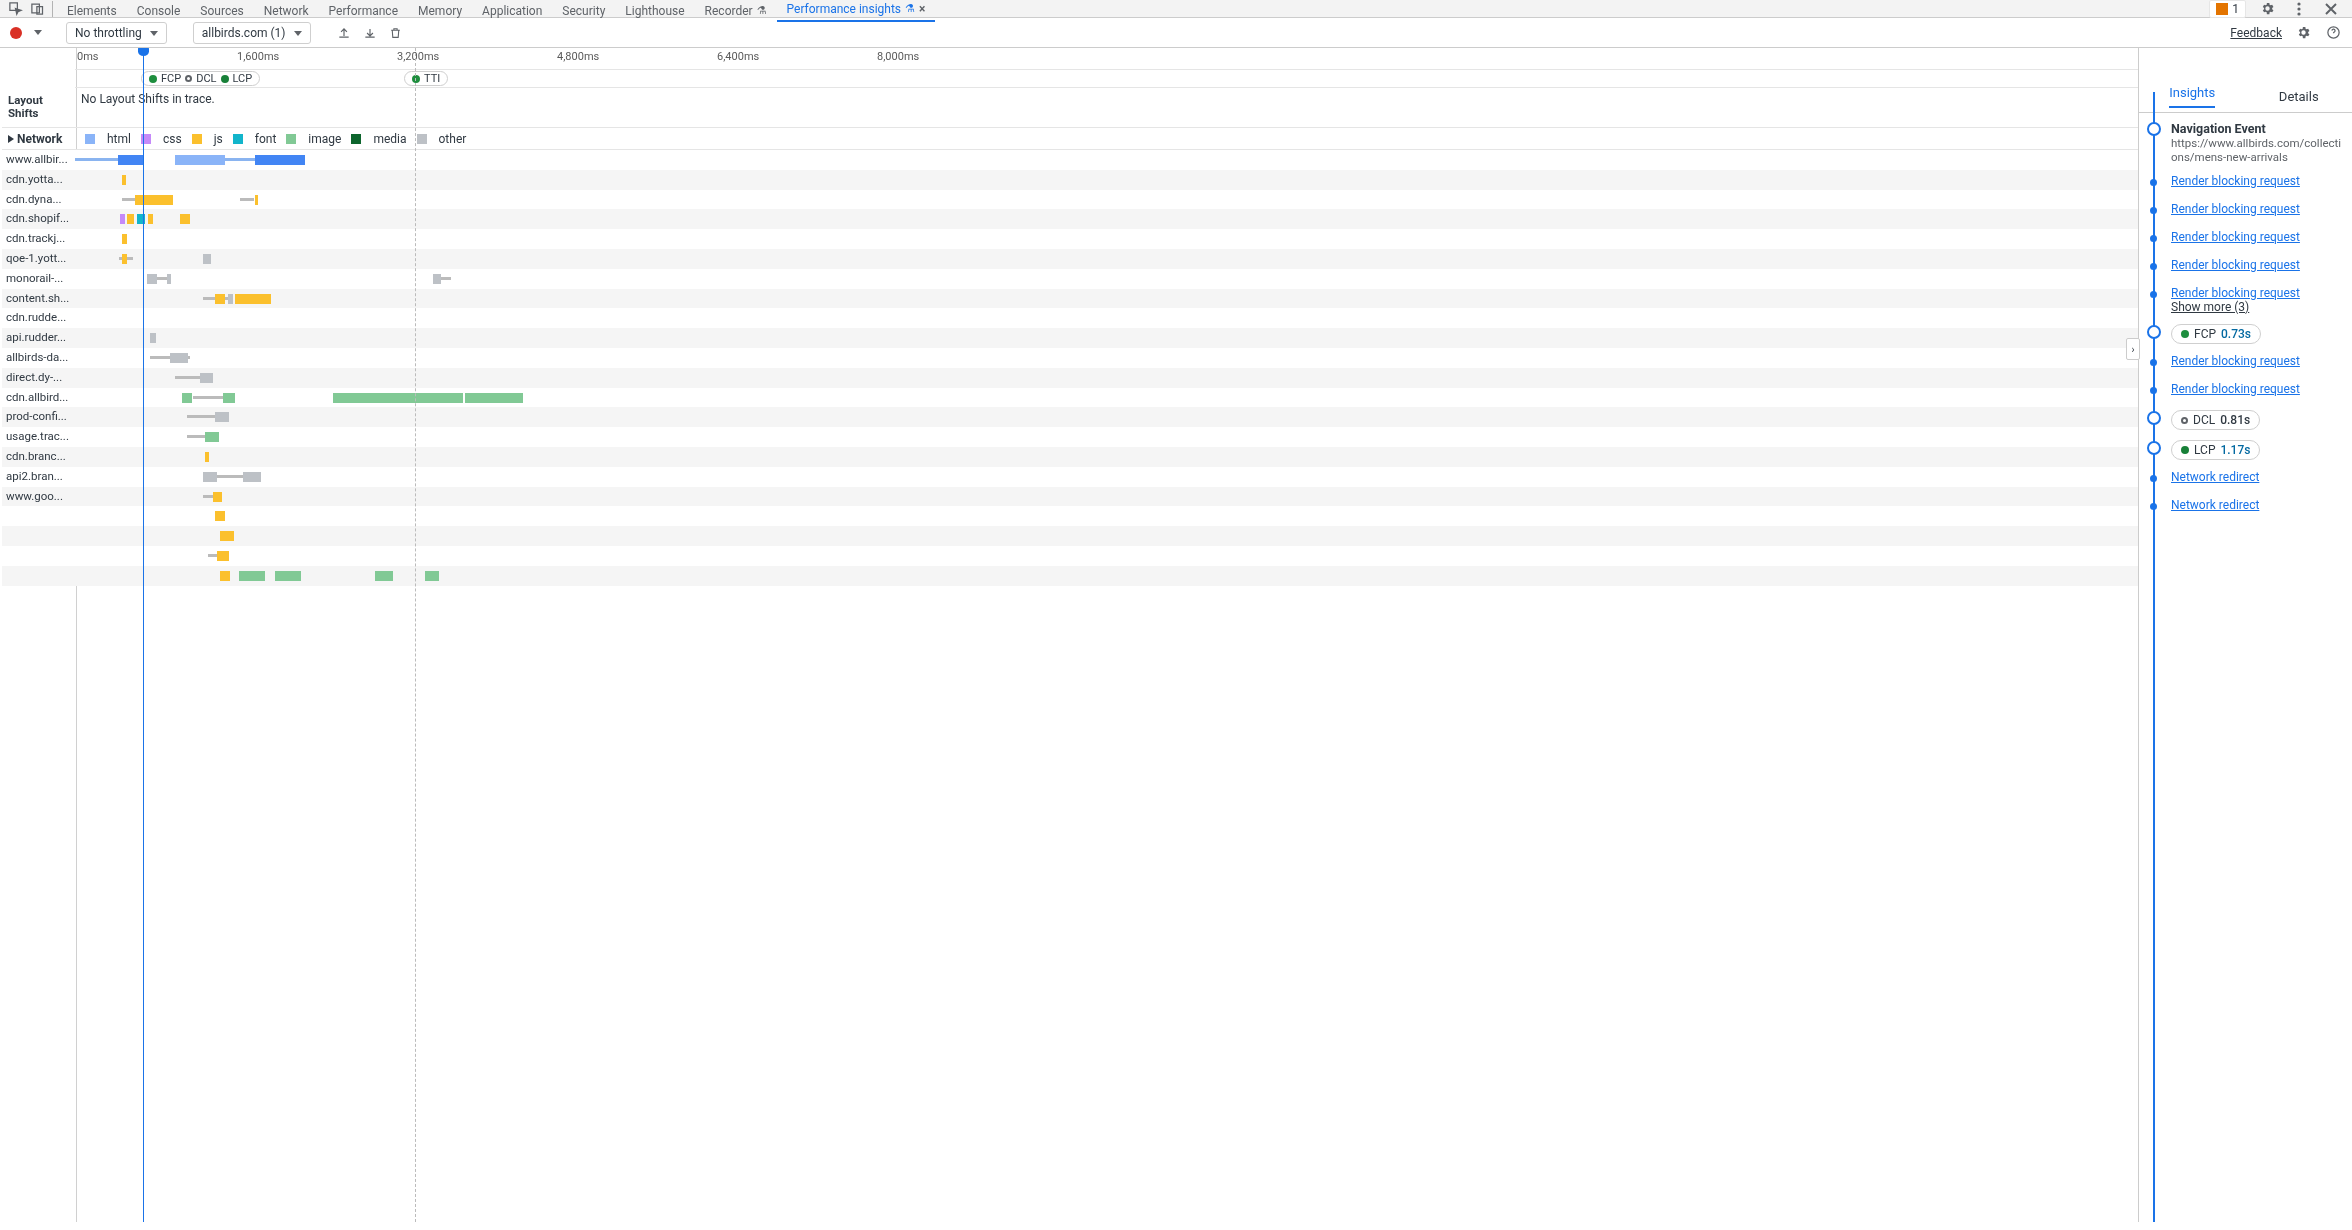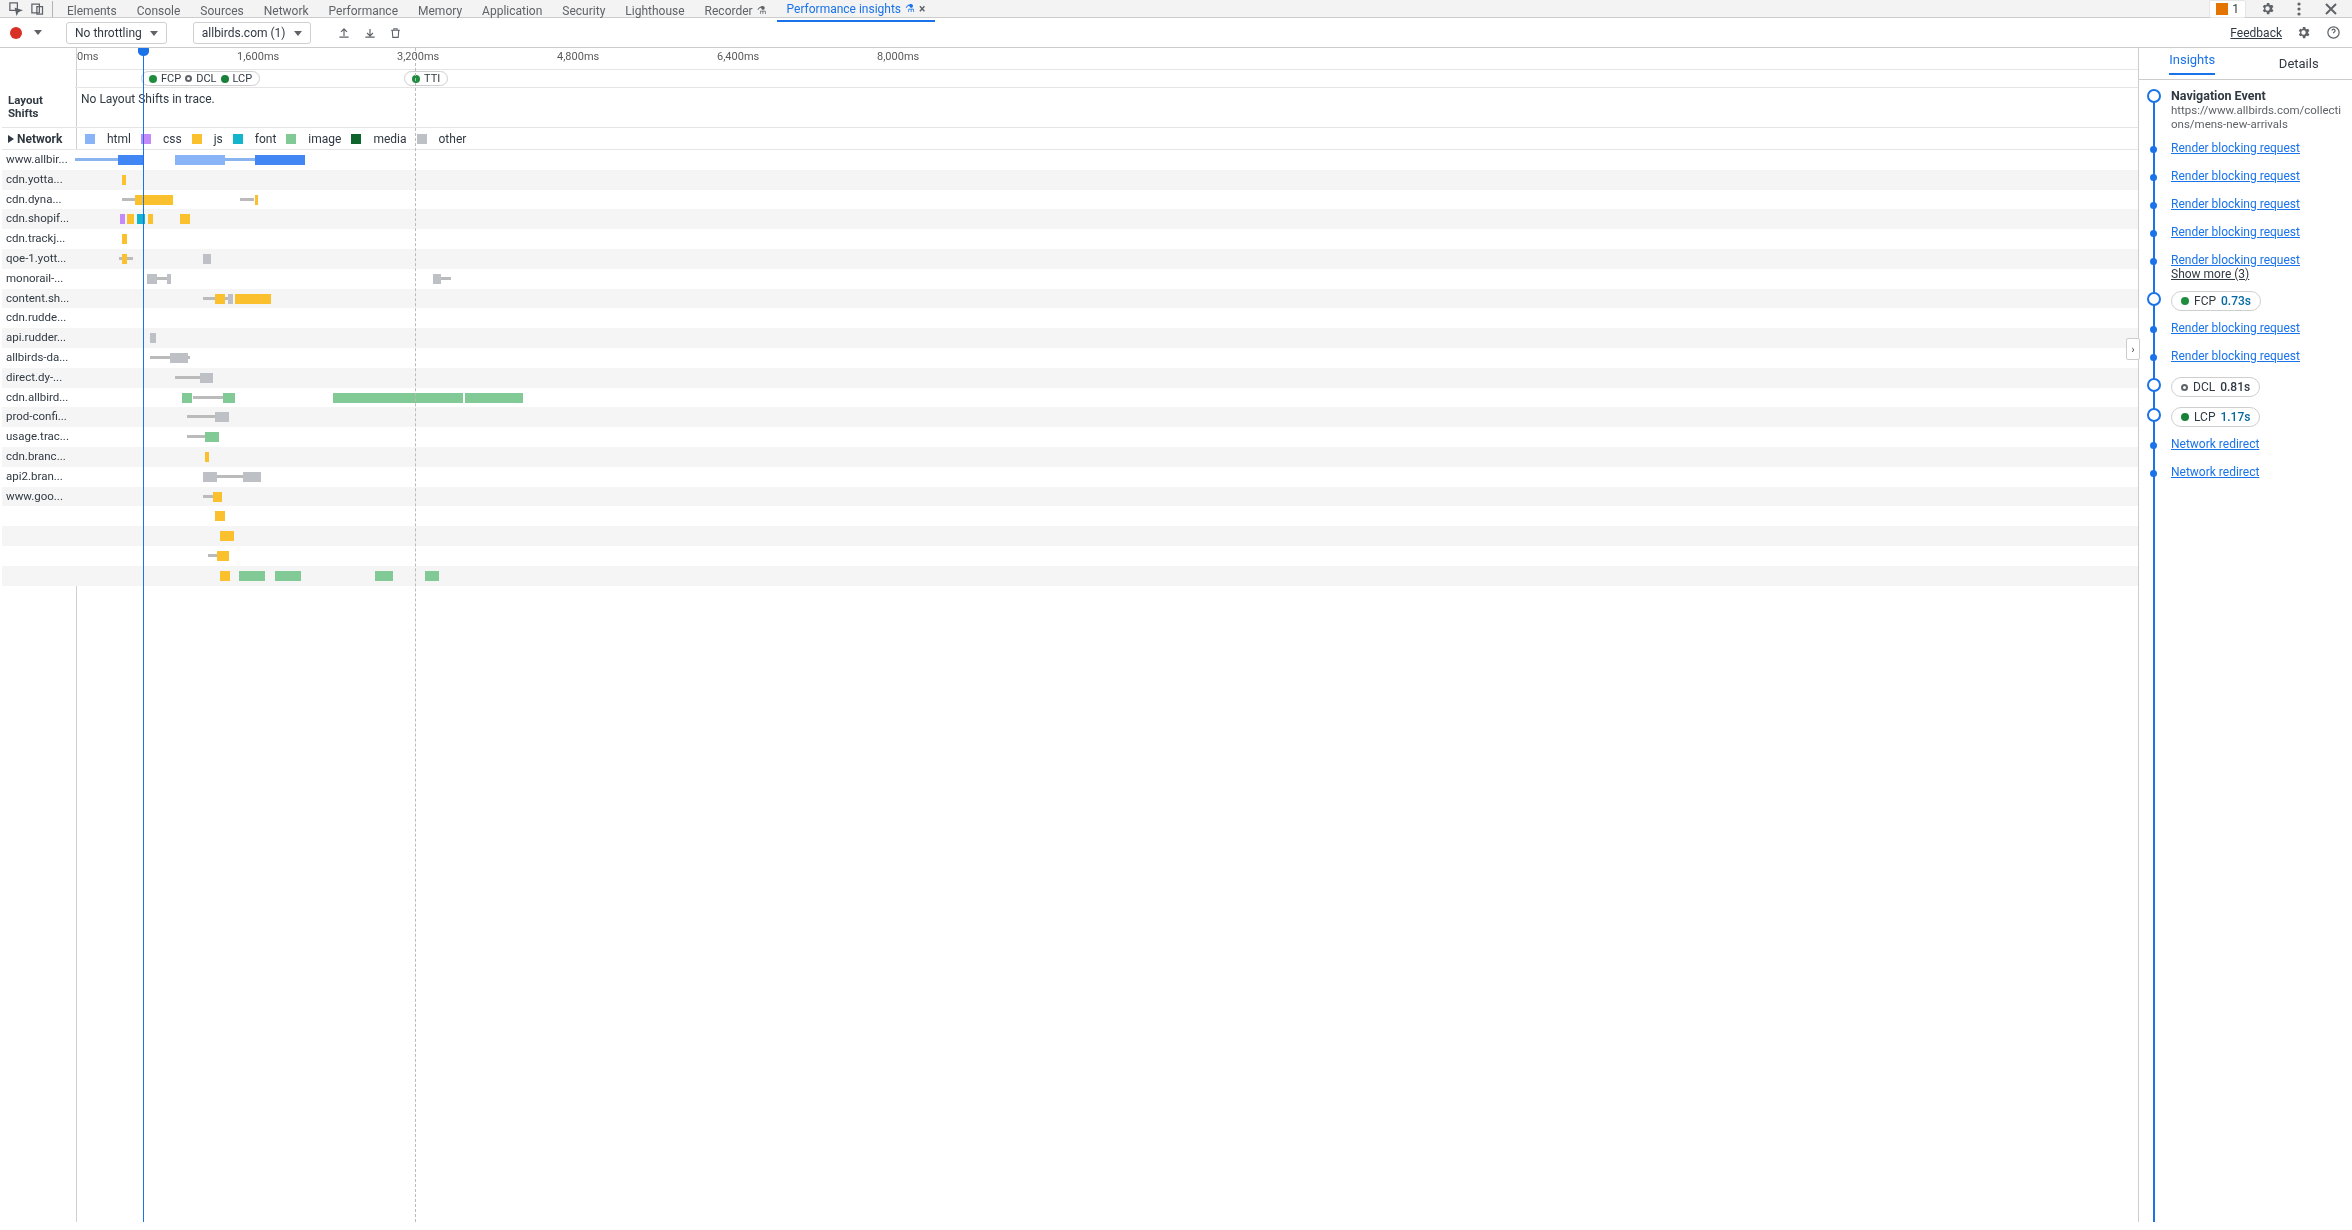--- a/index.html
+++ b/index.html
@@ -64,21 +64,21 @@
   .c-js{ background:#fbc02d;}
   .c-font{ background:#12b5cb;}
   .c-image{ background:#81c995;}
   .c-media{ background:#0d652d;}
   .c-other{ background:#bdc1c6;}
   
   .playhead { position:absolute; top:0; bottom:0; width:1px; background:#1a73e8; left:68px; pointer-events:none;}
   .playhead::before { content:""; position:absolute; top:-1px; left:-5px; width:11px; height:9px; background:#1a73e8; border-radius: 2px 2px 50% 50%;}
   .tti-dash { position:absolute; top:0; bottom:0; border-left:1px dashed #bbb; left:340px; pointer-events:none;}
   
-  .right-tabs { height:32px; border-bottom:1px solid #ccc; display:flex; }
+  .right-tabs { height:32px; border-bottom:1px solid #ccc; display:flex;margin-top:33px; }
   .right-tabs .rt { flex:1; display:flex; align-items:center; justify-content:center; font-size:13px; cursor:pointer; color:#303942;}
   .right-tabs .rt.active { color:#1a73e8; }
   .right-tabs .rt.active span { border-bottom:2px solid #1a73e8; padding-bottom:6px;}
   
   .timeline { flex:1; overflow-y:auto; padding: 8px 6px 16px 4px; }
   .tl-row { position:relative; padding-left:28px; margin-bottom:10px; min-height:18px;}
   .tl-line-vert { position:absolute; left:10px; top:0; bottom:-10px; width:2px; background:#1a73e8;}
   .tl-node { position:absolute; left:4px; top:1px; width:14px; height:14px; border:2px solid #1a73e8; background:#fff; border-radius:50%;}
   .tl-node.small { width:7px; height:7px; background:#1a73e8; left:7px; top:5px;}
   .tl-title { font-weight:bold; font-size:12.5px;}

